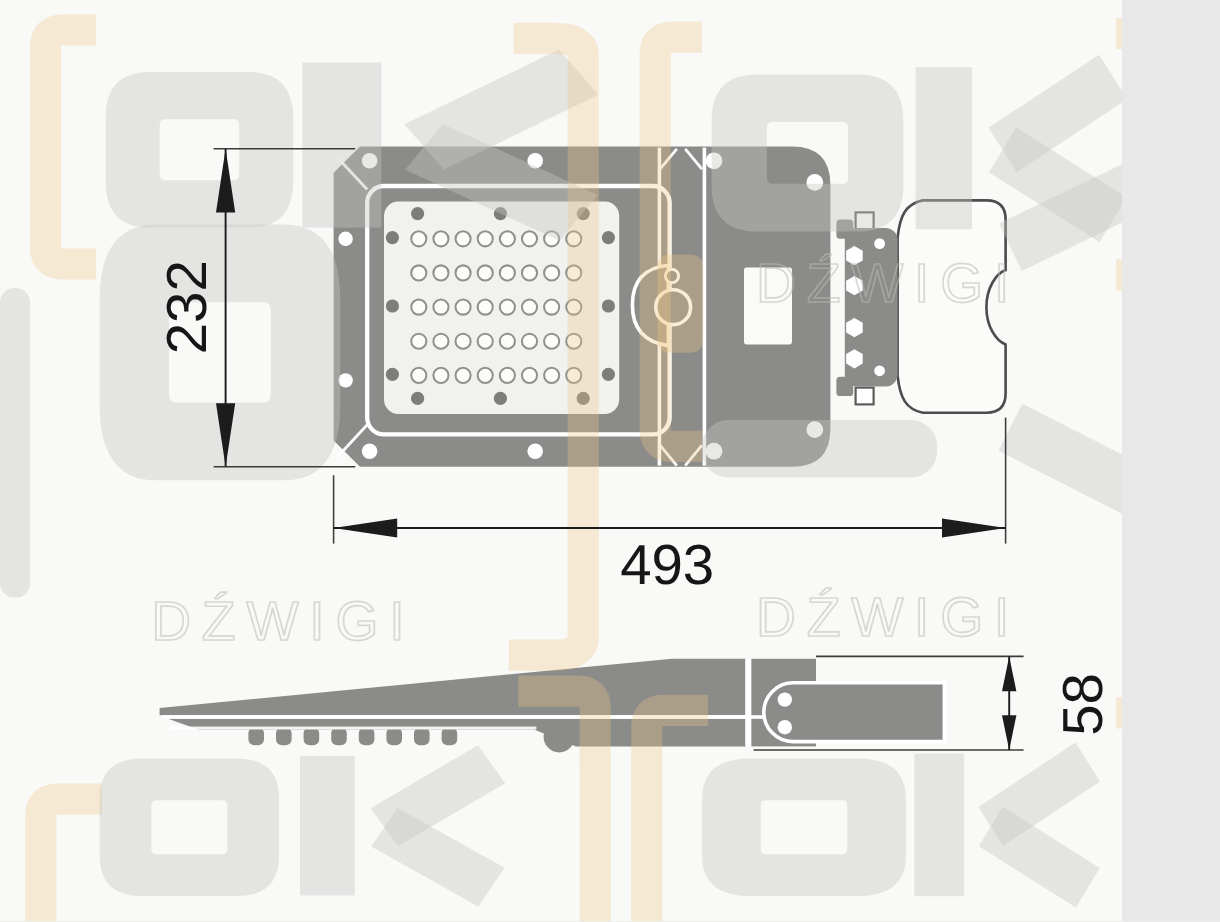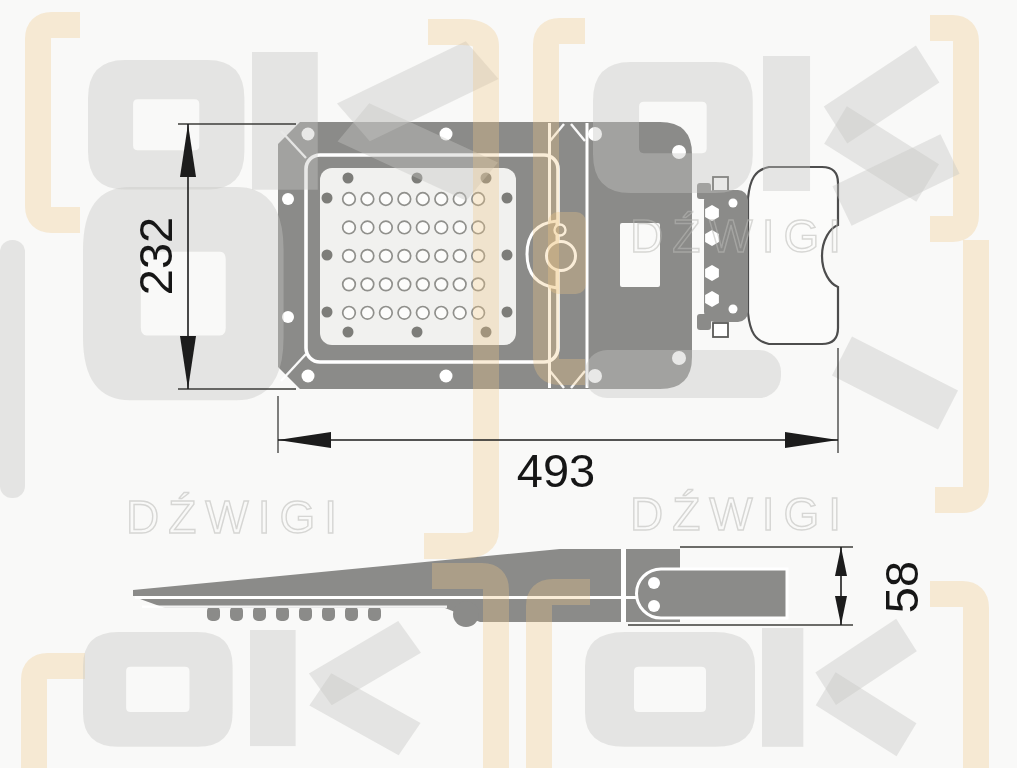--- a/index.html
+++ b/index.html
@@ -1,16 +1,16 @@
 <!DOCTYPE html>
 <html style="--bg: #f9f9f8; --body-gray: #8b8b89; --dot-gray: #7d7d79; --panel: #f1f1ef; --led-fill: #fcfcfb; --led-stroke: #90908c; --outline: #4d4d4d; --dim: #1c1c1c; --wm-orange: rgba(240,199,133,0.32); --wm-gray: rgba(198,198,195,0.40); --wm-text: rgba(185,185,182,0.55);"><head>
 <meta charset="utf-8">
 <style>
   html,body{margin:0;padding:0;background:#e8e8e8;}
-  .stage{width:1017px;height:768px;position:relative;background:var(--bg,#f9f9f8);overflow:hidden;
+  .stage{width:935px;height:768px;position:relative;background:var(--bg,#f9f9f8);overflow:hidden;
          font-family:"Liberation Sans", sans-serif;}
   svg{display:block}
   
   .body-gray{fill:var(--body-gray,#8b8b89);}
   .dot{fill:var(--dot-gray,#7d7d79);}
   .panel{fill:var(--panel,#f1f1ef);}
   .led{fill:var(--led-fill,#fcfcfb);stroke:var(--led-stroke,#90908c);stroke-width:1.7;}
   .white-fill{fill:#ffffff;}
   .white-line{stroke:#ffffff;fill:none;}
   .outline-part{fill:#fbfbfa;stroke:var(--outline,#4d4d4d);stroke-width:2.2;}

